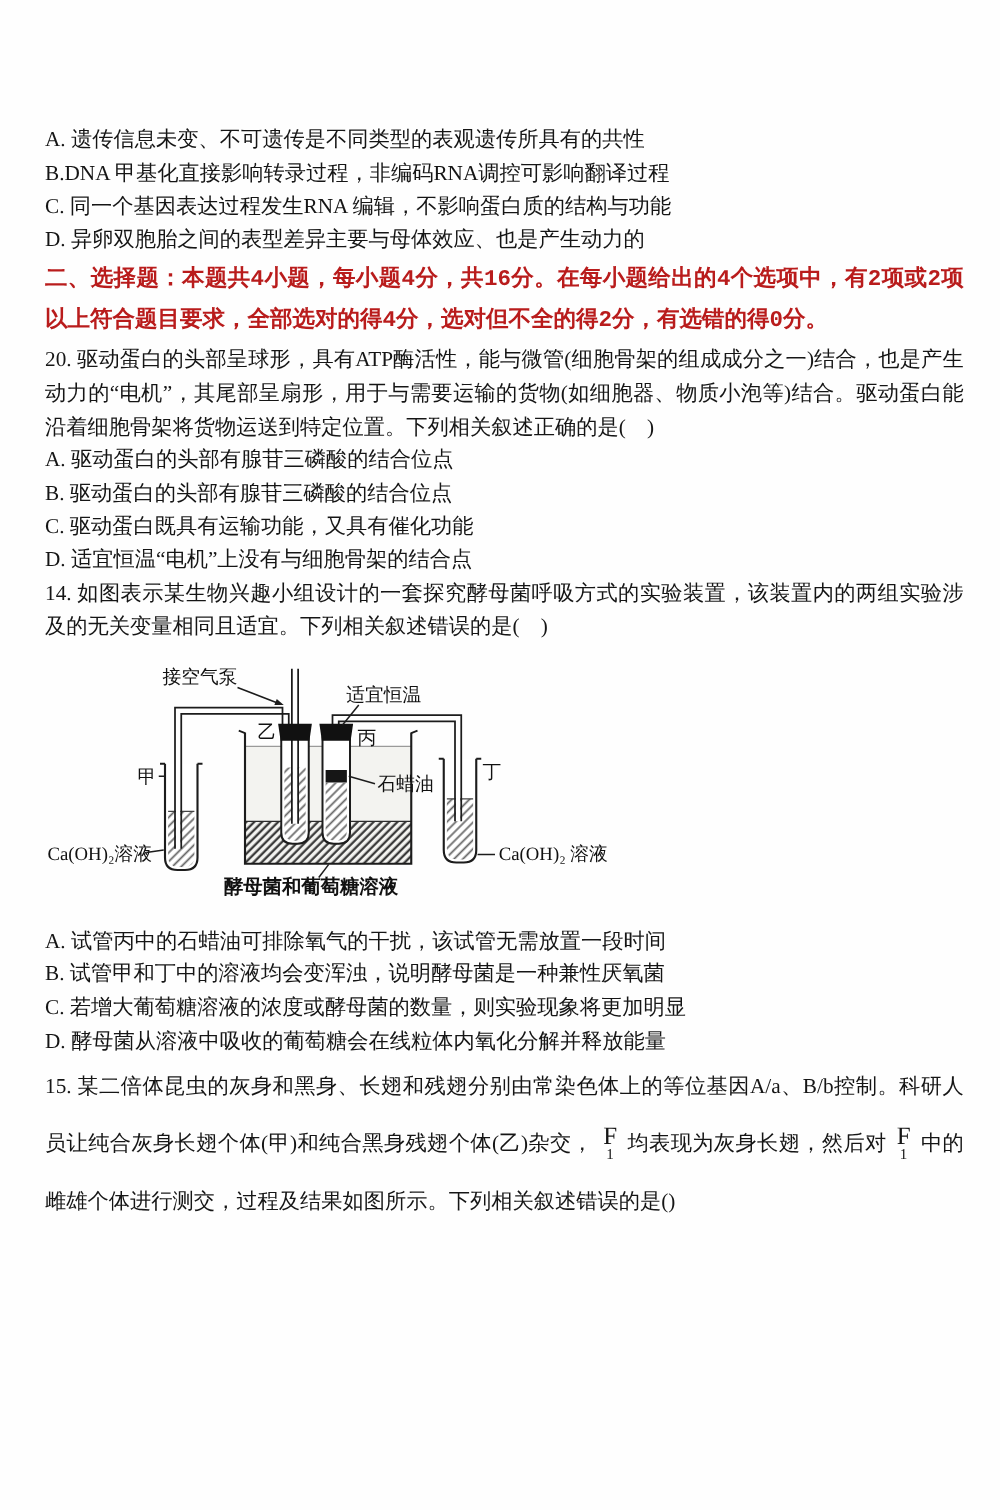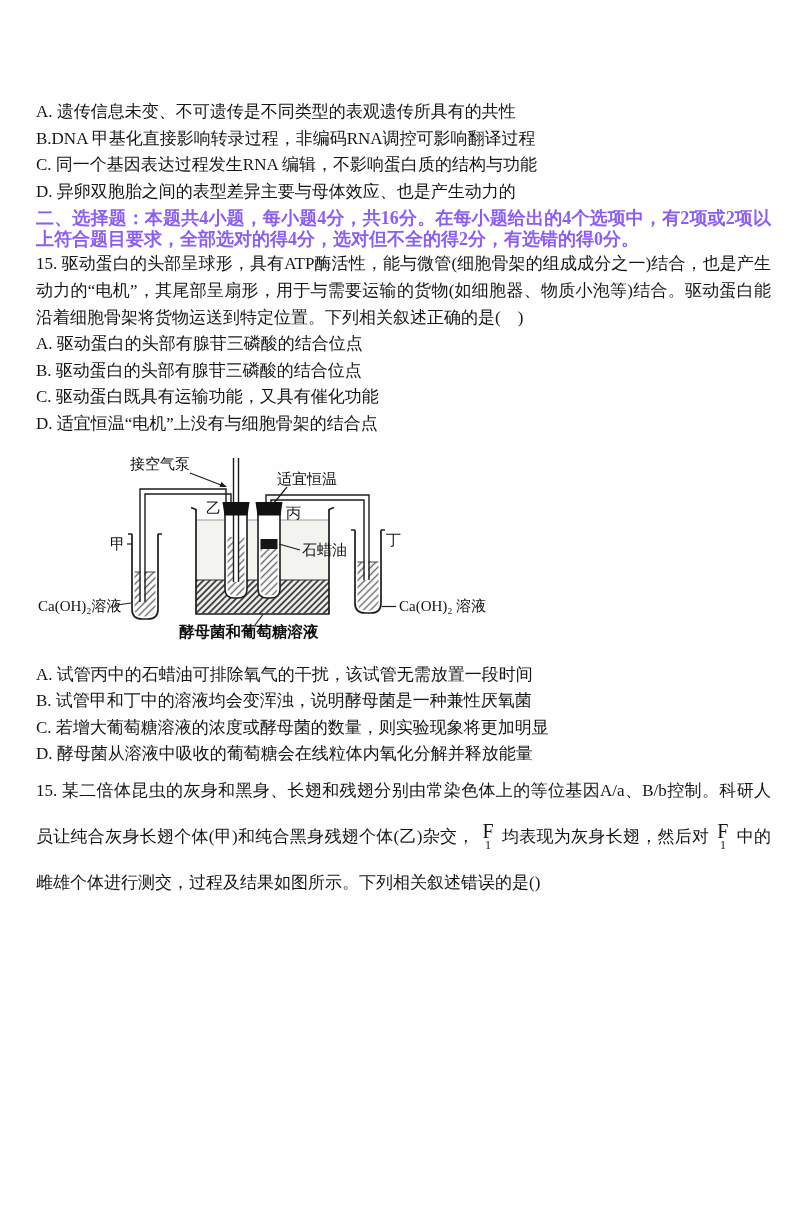--- a/index.html
+++ b/index.html
@@ -6,22 +6,22 @@
   html,body { background:#ffffff; }
   body {
     width:800px; height:1208px; position:relative; overflow:hidden;
     font-family:"Liberation Serif","DejaVu Serif",serif;
     color:#151515; background:#fefefe;
   }
   .page { position:absolute; left:36px; top:99px; width:735px; }
   .stem { font-size:17px; line-height:26.6px; text-align:justify; }
   .option { font-size:17px; line-height:26.6px; }
   .section-header {
-    font-size:18px; font-weight:bold; line-height:21px;
-    text-align:justify; margin:3px 0 1px 0; color:#8b5cf6;
+    font-size:18px; font-weight:bold; line-height:33px;
+    text-align:justify; margin:3px 0 1px 0; color:#b91c1c;font-family:Liberation Mono, monospace;
   }
   .apparatus { margin:14px 0 6px -6px; }
   .apparatus svg text { font-size:15px; fill:#111; font-family:"Liberation Serif","DejaVu Serif",serif; }
   .apparatus svg text.bold { font-weight:bold; font-size:15.5px; }
   .stem-15 { line-height:46px; text-align:justify; }
   .f1 { display:inline-block; vertical-align:-7px; text-align:center; margin:0 8px; }
   .f1-letter { display:block; font-size:20px; line-height:18px; }
   .f1-sub { display:block; font-size:12px; line-height:11px; }
 </style>
 </head>
@@ -32,28 +32,29 @@
   <section class="question">
     <p class="option">A. 遗传信息未变、不可遗传是不同类型的表观遗传所具有的共性</p>
     <p class="option">B.DNA 甲基化直接影响转录过程，非编码RNA调控可影响翻译过程</p>
     <p class="option">C. 同一个基因表达过程发生RNA 编辑，不影响蛋白质的结构与功能</p>
     <p class="option">D. 异卵双胞胎之间的表型差异主要与母体效应、也是产生动力的</p>
   </section>
 
   <p class="section-header">二、选择题：本题共4小题，每小题4分，共16分。在每小题给出的4个选项中，有2项或2项以上符合题目要求，全部选对的得4分，选对但不全的得2分，有选错的得0分。</p>
 
   <section class="question">
-    <p class="stem">15. 驱动蛋白的头部呈球形，具有ATP酶活性，能与微管(细胞骨架的组成成分之一)结合，也是产生动力的“电机”，其尾部呈扇形，用于与需要运输的货物(如细胞器、物质小泡等)结合。驱动蛋白能沿着细胞骨架将货物运送到特定位置。下列相关叙述正确的是(　)</p>
+    <p class="stem">20. 驱动蛋白的头部呈球形，具有ATP酶活性，能与微管(细胞骨架的组成成分之一)结合，也是产生动力的“电机”，其尾部呈扇形，用于与需要运输的货物(如细胞器、物质小泡等)结合。驱动蛋白能沿着细胞骨架将货物运送到特定位置。下列相关叙述正确的是(　)</p>
     <p class="option">A. 驱动蛋白的头部有腺苷三磷酸的结合位点</p>
     <p class="option">B. 驱动蛋白的头部有腺苷三磷酸的结合位点</p>
     <p class="option">C. 驱动蛋白既具有运输功能，又具有催化功能</p>
     <p class="option">D. 适宜恒温“电机”上没有与细胞骨架的结合点</p>
   </section>
 
   <section class="question">
+    <p class="stem">14. 如图表示某生物兴趣小组设计的一套探究酵母菌呼吸方式的实验装置，该装置内的两组实验涉及的无关变量相同且适宜。下列相关叙述错误的是(　)</p>
 
     <figure class="apparatus">
       <svg width="505" height="200" viewBox="0 0 505 200">
         <defs>
           <pattern id="hatch-light" patternUnits="userSpaceOnUse" width="5" height="5" patternTransform="rotate(45)">
             <line x1="2.5" y1="0" x2="2.5" y2="5" stroke="#666" stroke-width="1.4"></line>
           </pattern>
           <pattern id="hatch-dark" patternUnits="userSpaceOnUse" width="4.5" height="4.5" patternTransform="rotate(45)">
             <line x1="2" y1="0" x2="2" y2="4.5" stroke="#2c2c2c" stroke-width="1.7"></line>
           </pattern>

